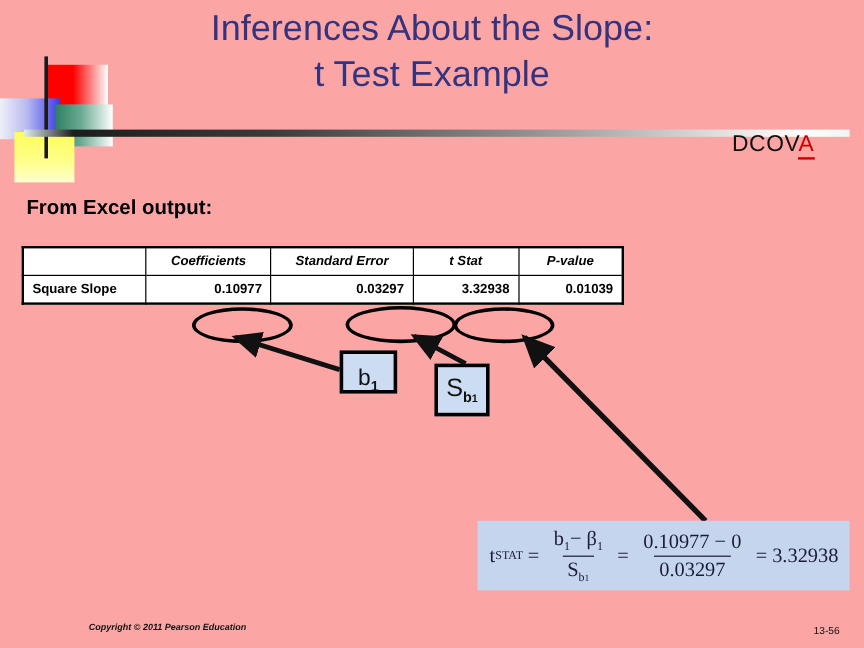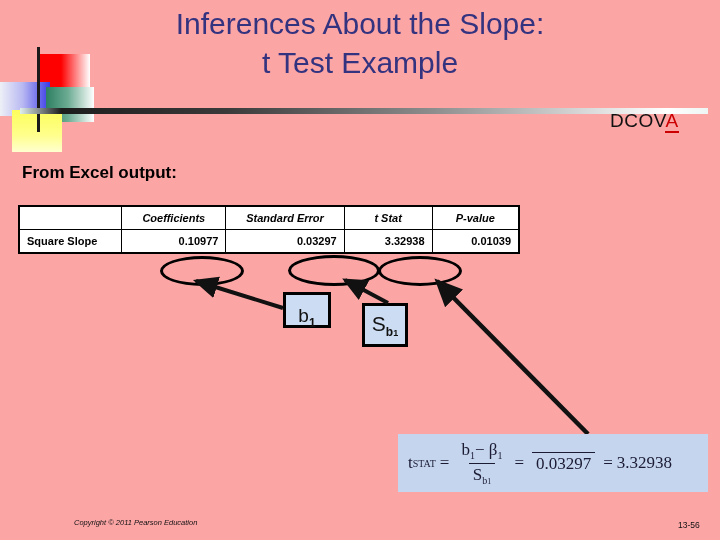--- a/index.html
+++ b/index.html
@@ -214,21 +214,21 @@
   .frac .denom { padding: 1px 4px 0 4px; border-top: 1.5px solid #1b1b33; }
   .eq { margin: 0 4px; }
 
   
   #copyright {
     position: absolute;
     left: 30px;
     top: 518px;
     font-size: 7.5px;
     font-style: italic;
-    font-weight: normal;
+    font-weight: bold;
     color: #111111;
     white-space: nowrap;
     padding-left: 44px;
   }
   #slide-number {
     position: absolute;
     left: 678px;
     top: 520px;
     font-size: 8.5px;
     color: #111111;
@@ -307,20 +307,21 @@
     <div id="formula">
       <span class="var">t</span>
         <sub>STAT</sub>
       <span class="eq">=</span>
       <span class="frac">
         <span class="numer"><span>b</span><sub>1</sub><span>− β</span><sub>1</sub></span>
         <span class="denom"><span>S</span><sub>b</sub><sub style="font-size:8px;">1</sub></span>
       </span>
       <span class="eq">=</span>
       <span class="frac">
+        <span class="numer">0.10977 − 0</span>
         <span class="denom">0.03297</span>
       </span>
       <span class="eq">=</span>
       <span>3.32938</span>
     </div>
   </div>
 
   <div id="copyright">Copyright © 2011 Pearson Education</div>
   <div id="slide-number">13-56</div>
 

